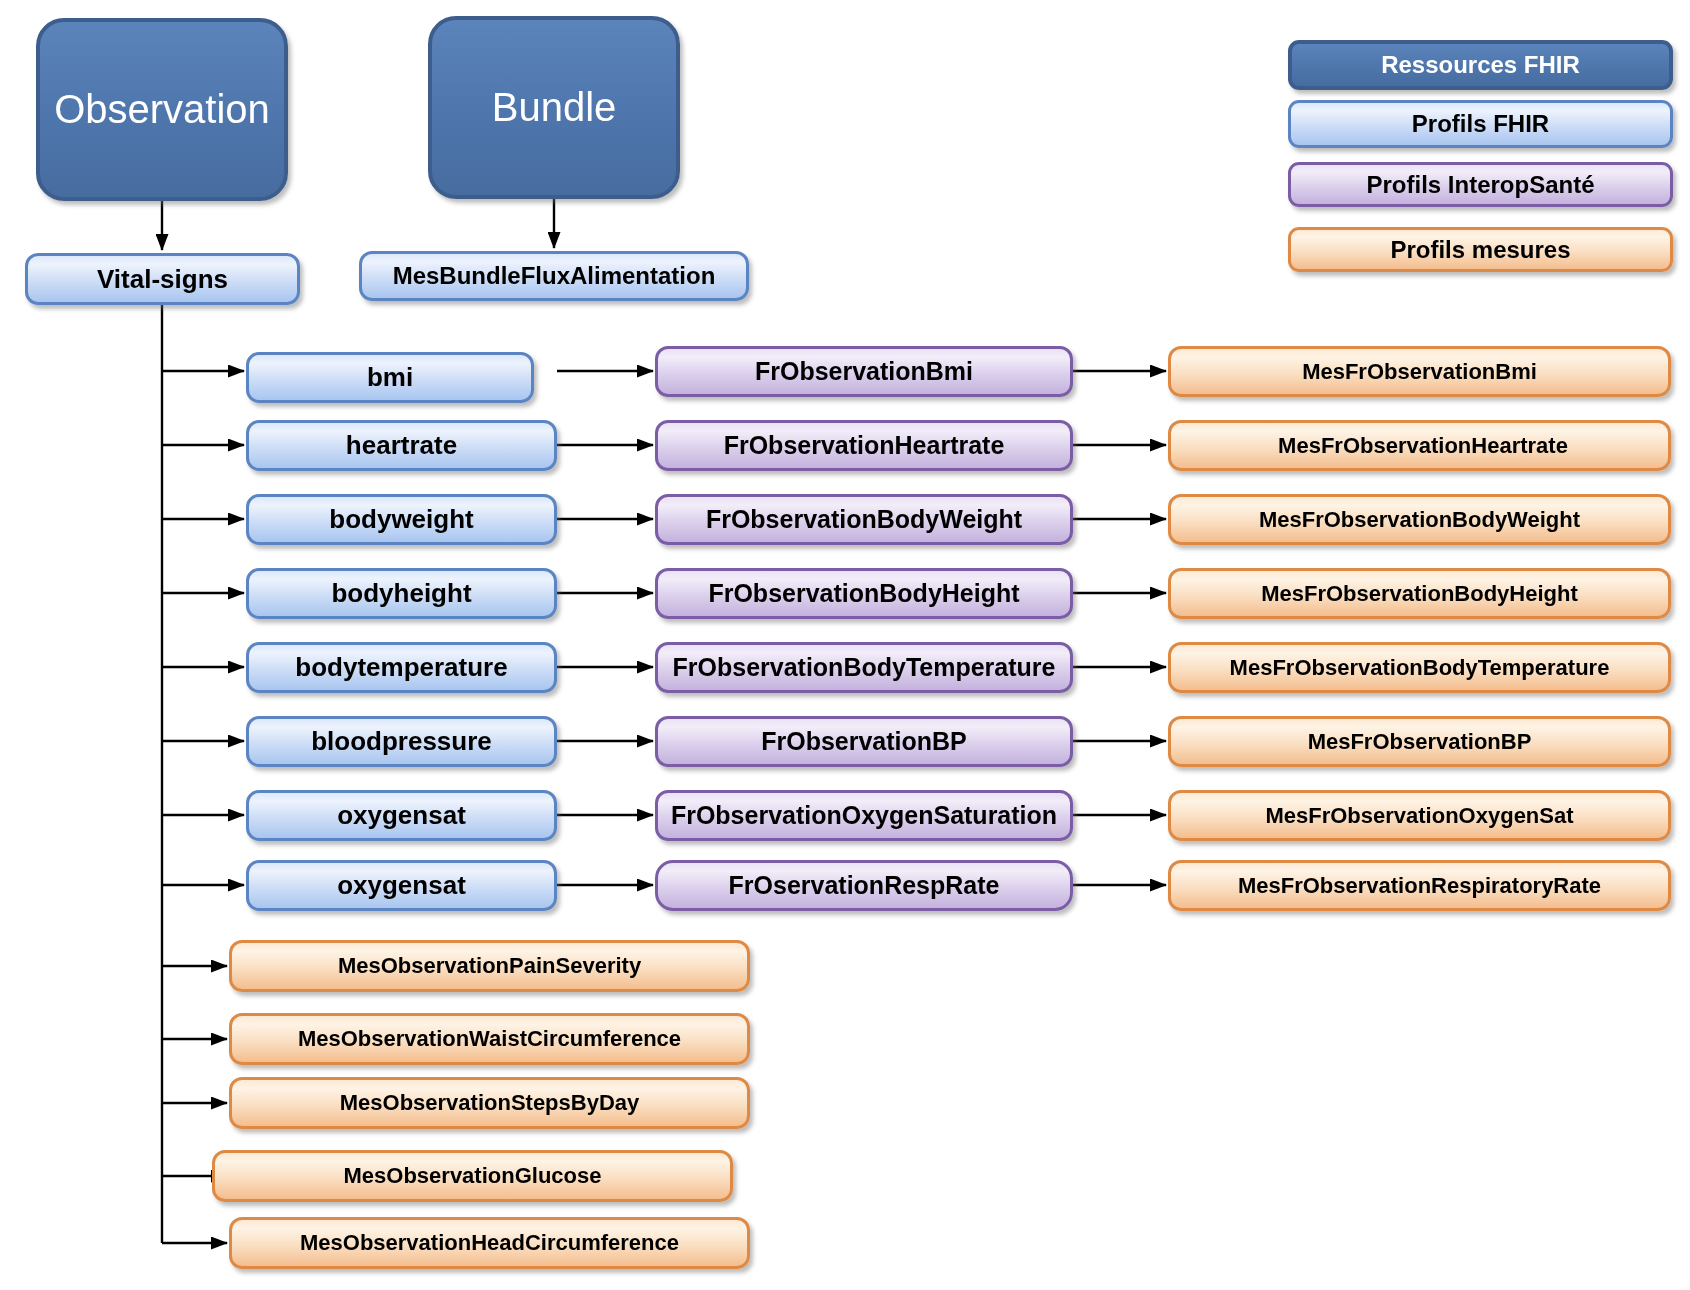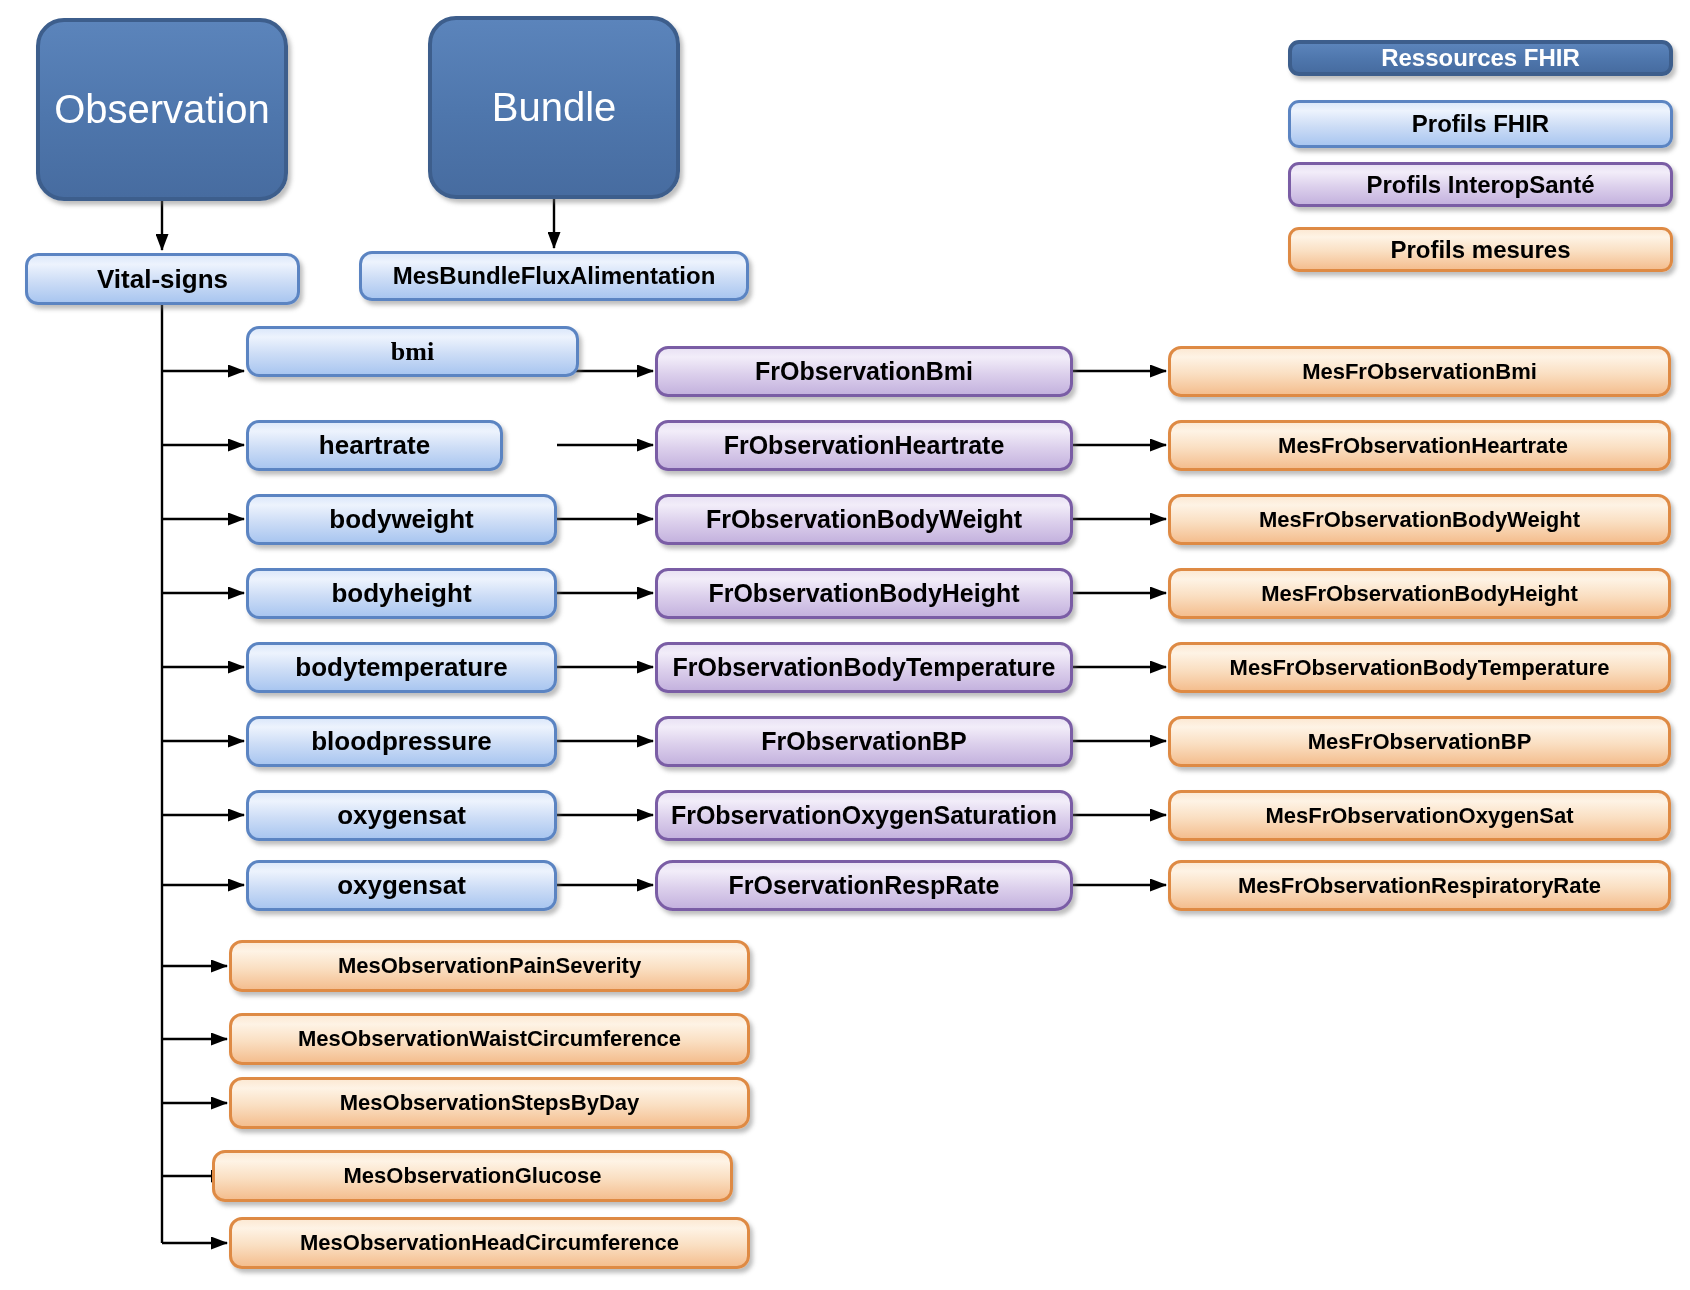--- a/index.html
+++ b/index.html
@@ -95,30 +95,30 @@
     <line x1="1073" y1="815" x2="1166" y2="815" stroke="#000" stroke-width="2.4" marker-end="url(#ah)"></line>
     <line x1="1073" y1="885" x2="1166" y2="885" stroke="#000" stroke-width="2.4" marker-end="url(#ah)"></line>
   </svg>
 
   <div class="box res-big" style="left:36px;top:18px;width:252px;height:183px;">Observation</div>
   <div class="box res-big" style="left:428px;top:16px;width:252px;height:183px;">Bundle</div>
 
   <div class="box pf" style="left:25px;top:253px;width:275px;height:52px;">Vital-signs</div>
   <div class="box pf" style="left:359px;top:251px;width:390px;height:50px;font-size:24px;">MesBundleFluxAlimentation</div>
 
-  <div class="box res-legend legend-box" style="left:1288px;top:40px;width:385px;height:36px;">Ressources FHIR</div>
+  <div class="box res-legend legend-box" style="left:1288px;top:40px;width:385px;height:50px;">Ressources FHIR</div>
   <div class="box pf legend-box" style="left:1288px;top:100px;width:385px;height:48px;font-size:24px;">Profils FHIR</div>
   <div class="box interop legend-box" style="left:1288px;top:162px;width:385px;height:45px;font-size:24px;">Profils InteropSanté</div>
   <div class="box mesure legend-box" style="left:1288px;top:227px;width:385px;height:45px;font-size:24px;">Profils mesures</div>
 
-  <div class="box pf" style="left:246px;top:326px;width:333px;height:51px;font-family:Liberation Serif, serif;">bmi</div>
+  <div class="box pf" style="left:246px;top:352px;width:288px;height:51px;">bmi</div>
   <div class="box interop" style="left:655px;top:346px;width:418px;height:51px;text-align:right;">FrObservationBmi</div>
   <div class="box mesure" style="left:1168px;top:346px;width:503px;height:51px;">MesFrObservationBmi</div>
 
-  <div class="box pf" style="left:246px;top:420px;width:257px;height:51px;">heartrate</div>
+  <div class="box pf" style="left:246px;top:420px;width:311px;height:51px;">heartrate</div>
   <div class="box interop" style="left:655px;top:420px;width:418px;height:51px;">FrObservationHeartrate</div>
   <div class="box mesure" style="left:1168px;top:420px;width:503px;height:51px;padding-left:7px;">MesFrObservationHeartrate</div>
 
   <div class="box pf" style="left:246px;top:494px;width:311px;height:51px;">bodyweight</div>
   <div class="box interop" style="left:655px;top:494px;width:418px;height:51px;">FrObservationBodyWeight</div>
   <div class="box mesure" style="left:1168px;top:494px;width:503px;height:51px;">MesFrObservationBodyWeight</div>
 
   <div class="box pf" style="left:246px;top:568px;width:311px;height:51px;">bodyheight</div>
   <div class="box interop" style="left:655px;top:568px;width:418px;height:51px;">FrObservationBodyHeight</div>
   <div class="box mesure" style="left:1168px;top:568px;width:503px;height:51px;">MesFrObservationBodyHeight</div>

